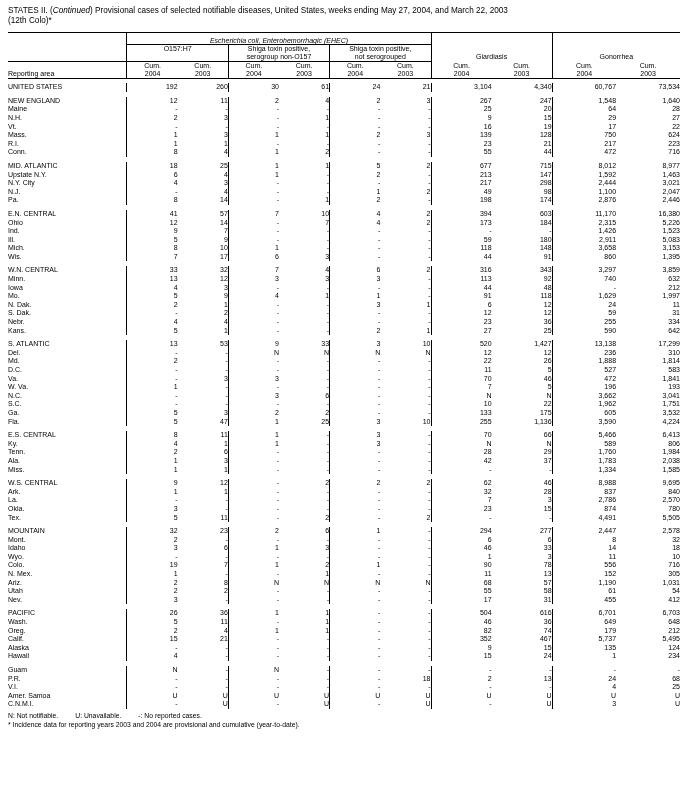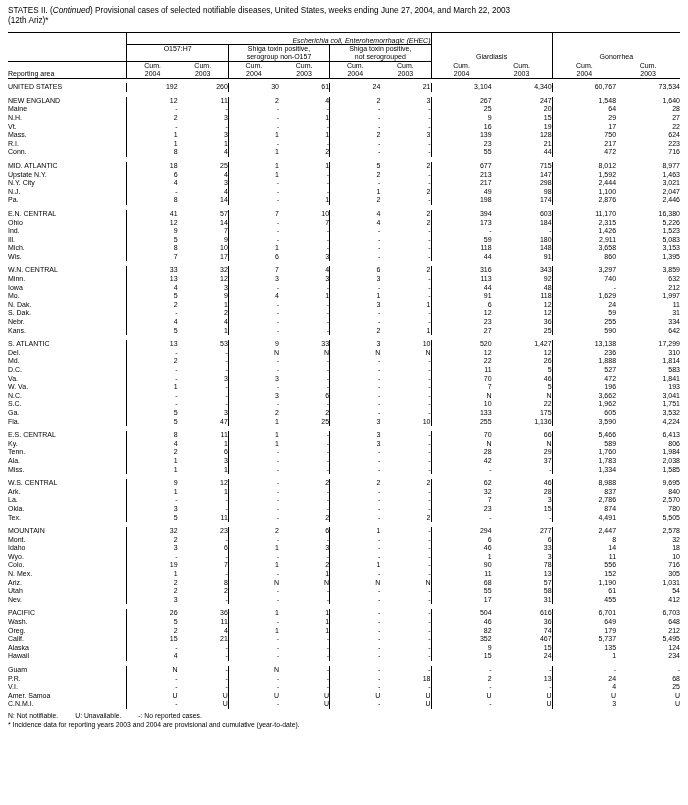--- a/index.html
+++ b/index.html
@@ -31,21 +31,21 @@
     font-size: 7px;
   }
   table.main td, table.main th {
     padding: 0;
     vertical-align: bottom;
     font-weight: normal;
   }
   .line-bot { border-bottom: 1px solid #000; }
   .ctr { text-align: center; }
   .lft { text-align: left; }
-  .ital { font-style: italic; text-align: right; }
+  .ital { font-style: italic; }
   .grp-head { font-size: 7px; }
   .colhd { font-size: 7px; line-height: 1.15; }
   .area-cell {
     white-space: nowrap;
     padding-left: 1px;
   }
   .num {
     text-align: right;
     padding-right: 3px;
     white-space: nowrap;
@@ -62,22 +62,22 @@
   .vline { border-left: 1px solid #000; }
   .under { border-bottom: 1px solid #000; }
   .toprule { border-top: 1px solid #000; }
 </style>
 </head>
 <body>
 
 <div class="page">
 
   <div class="title">
-    <span>STATES II. (</span><span class="ital">Continued</span><span>) Provisional cases of selected notifiable diseases, United States, weeks ending June 27, 2004, and March 22, 2003</span><br>
-    <span>(12th Ariz)*</span>
+    <span>STATES II. (</span><span class="ital">Continued</span><span>) Provisional cases of selected notifiable diseases, United States, weeks ending May 27, 2004, and March 22, 2003</span><br>
+    <span>(12th Colo)*</span>
   </div>
 
   <table class="main">
     <colgroup>
       <col style="width:108px">
       <col style="width:46px">
         <col style="width:46px">
       <col style="width:46px">
         <col style="width:46px">
       <col style="width:46px">

